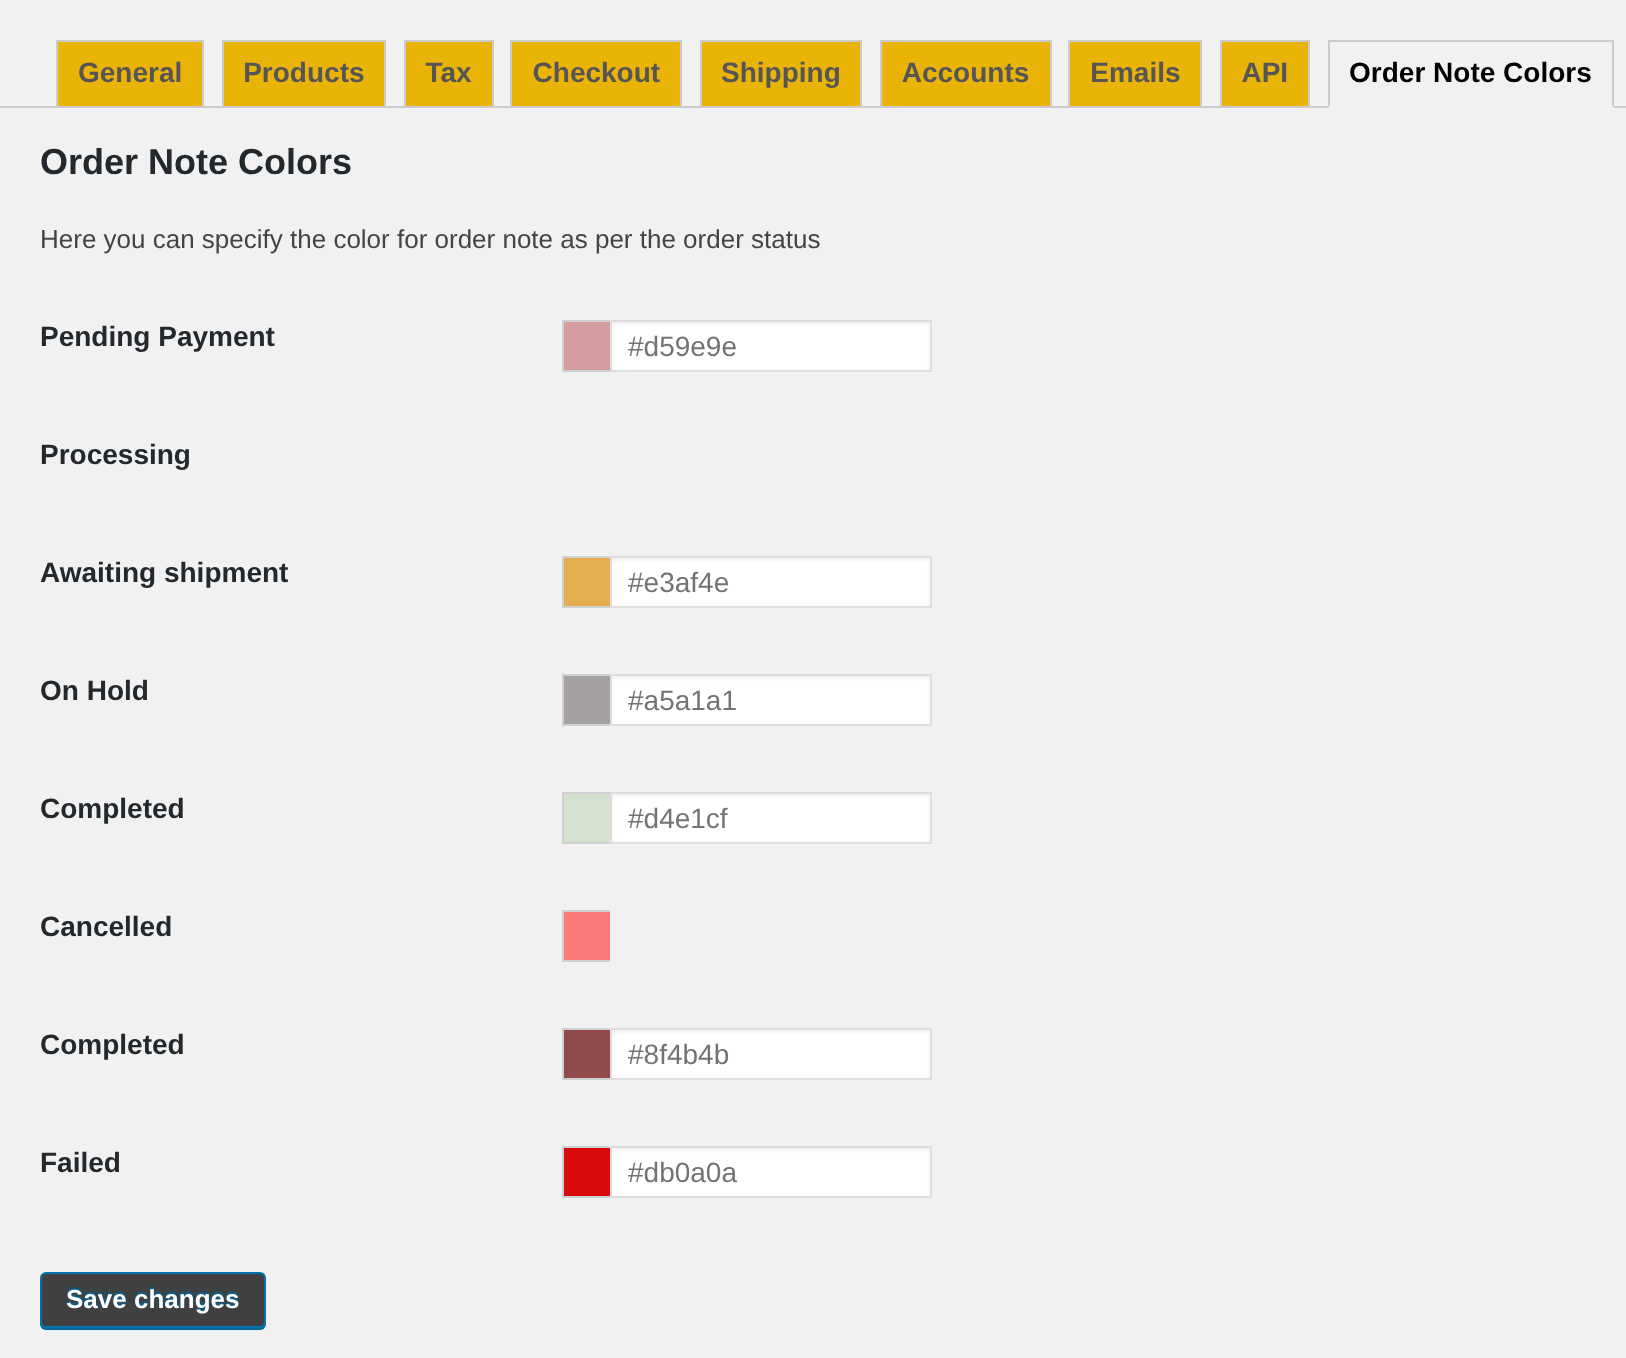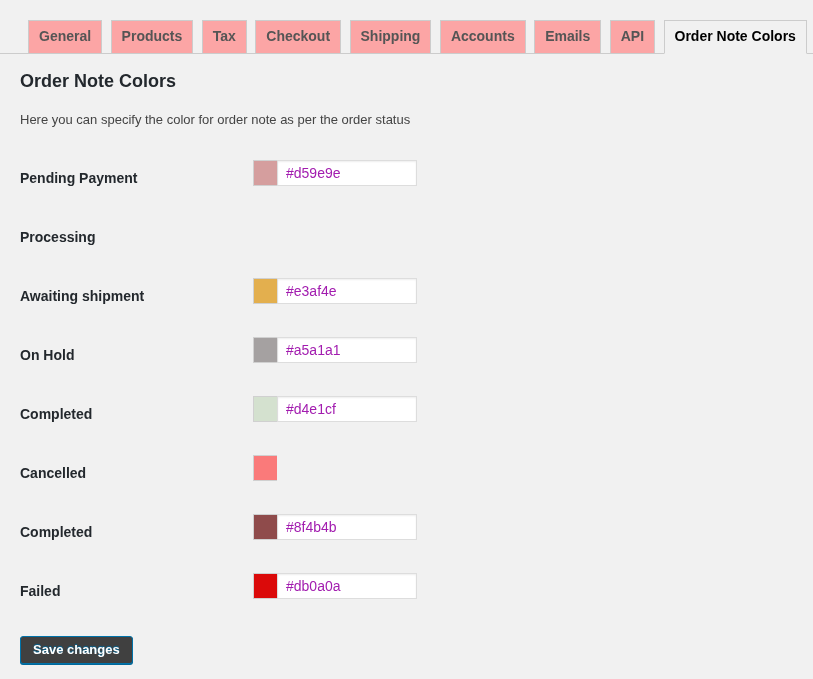--- a/index.html
+++ b/index.html
@@ -14,21 +14,21 @@
     overflow: hidden;
   }
   
   .nav-tab-wrapper {
     padding: 20px 20px 0 28px;
     border-bottom: 1px solid #ccc;
     white-space: nowrap;
   }
   .nav-tab {
     display: inline-block;
-    background: #fca5a5;
+    background: #eab308;
     border: 1px solid #ccc;
     border-bottom: none;
     padding: 8px 10px 9px;
     margin: 0 4px -1px 0;
     font-size: 14px;
     font-weight: 600;
     line-height: 15px;
     color: #555;
     text-decoration: none;
     cursor: pointer;
@@ -53,52 +53,53 @@
   .page-desc {
     margin: 19px 0 0 0;
     font-size: 13px;
     color: #444;
   }
   .rows {
     margin-top: 33px;
   }
   .status-row {
     display: flex;
-    align-items: flex-end;
+    align-items: flex-start;
     height: 26px;
     margin-bottom: 33px;
+    gap: 28px;
   }
   .status-label {
     flex: 0 0 233px;
     font-size: 14px;
     font-weight: 600;
     color: #23282d;
   }
   .color-field {
     display: flex;
     align-items: stretch;
     height: 26px;
   }
   .color-swatch {
     width: 24px;
     height: 26px;
     border: 1px solid #d0d0d0;
     border-right: none;
     cursor: pointer;
   }
   .color-input {
-    width: 140px;
+    width: 161px;
     height: 26px;
     border: 1px solid #ddd;
     box-shadow: inset 0 1px 2px rgba(0,0,0,0.07);
     background: #fff;
     padding: 0 8px;
     font-family: "Liberation Sans", sans-serif;
     font-size: 14px;
-    color: #a21caf;
+    color: #737373;
     outline: none;
   }
   
   .save-button {
     margin-top: 4px;
     display: inline-block;
     background: #404040;
     border: 1px solid #0073aa;
     box-shadow: 0 1px 0 #006799;
     border-radius: 3px;

